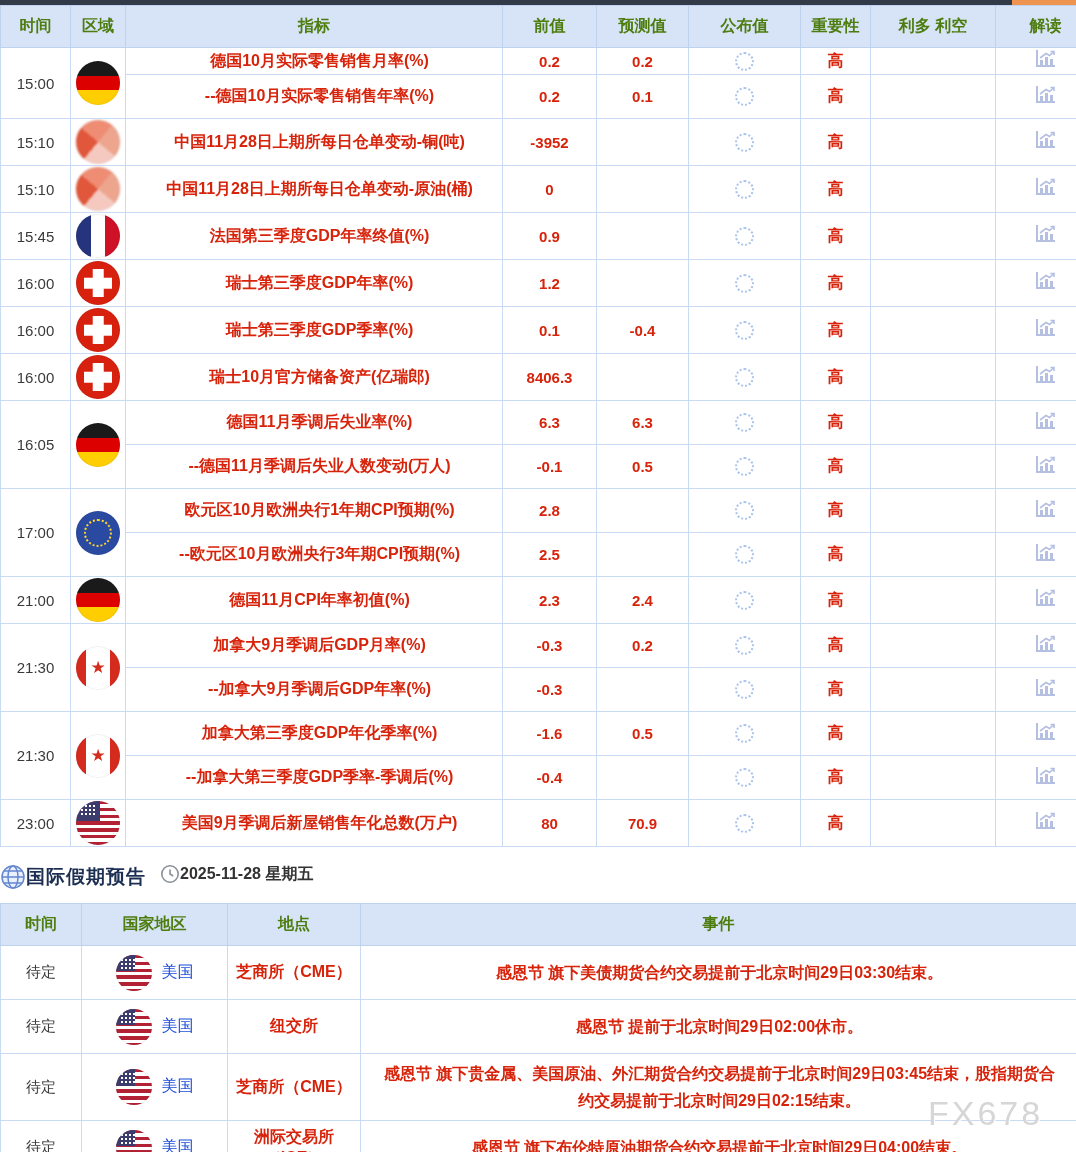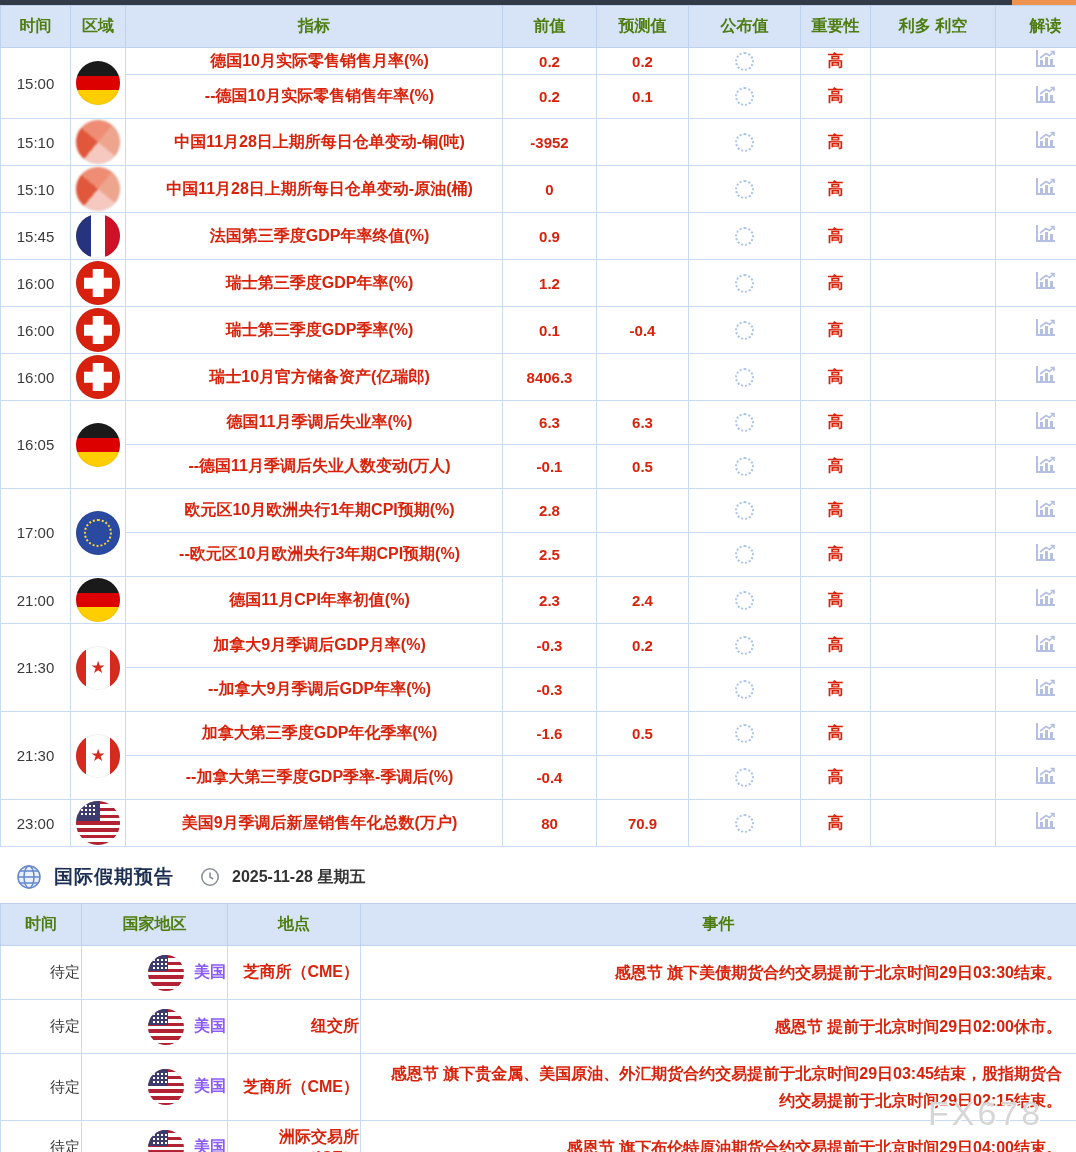--- a/index.html
+++ b/index.html
@@ -41,29 +41,29 @@
   .flag.ca::before{content:"★";position:absolute;left:50%;top:50%;transform:translate(-50%,-54%);color:#d52b1e;font-size:17px;line-height:1}
   .flag.us{background:repeating-linear-gradient(180deg,#b22234 0 3.4px,#fff 3.4px 6.8px)}
   .flag.us::before{content:"";position:absolute;left:0;top:0;width:55%;height:46%;background:#3c3b6e}
   .flag.us::after{content:"";position:absolute;left:4px;top:3px;width:17px;height:12px;
     background-image:radial-gradient(#fff 0.8px,transparent 1px);background-size:4px 4px}
 
   
   .spinner{display:inline-block;width:15px;height:15px;border:2px dotted #a9c3ea;border-radius:50%;vertical-align:middle}
 
   
-  .section{display:flex;align-items:center;padding:17px 0 13px 16px;gap:12px}
+  .section{display:flex;align-items:flex-start;padding:17px 0 13px 0;gap:0}
   .section .title{font-size:19px;font-weight:bold;color:#1c2f52;letter-spacing:1px}
   .section .date{font-size:16px;font-weight:bold;color:#333}
   .section .clock{margin-left:14px}
 
   
-  #holiday tbody td{background:#fff;text-align:right;vertical-align:middle;height:54px;font-size:16px}
+  #holiday tbody td{background:#fff;text-align:center;vertical-align:middle;height:54px;font-size:16px}
   #holiday .t-time{font-size:15px}
-  .region-cell{color:#8b5cf6;font-weight:bold}
+  .region-cell{color:#1d4ed8;font-weight:normal}
   .loc{color:#d8230b;font-weight:bold}
   .event{color:#d8230b;font-weight:bold;text-align:right;padding:6px 14px 6px 16px;line-height:1.7;font-size:16px}
 
   .watermark{position:absolute;left:928px;top:1094px;font-size:34px;color:#d6d6d6;
     letter-spacing:3px;font-weight:500;text-shadow:1px 1px 0 #fff;pointer-events:none}
 </style>
 </head>
 <body>
 
 <div class="topbar">

